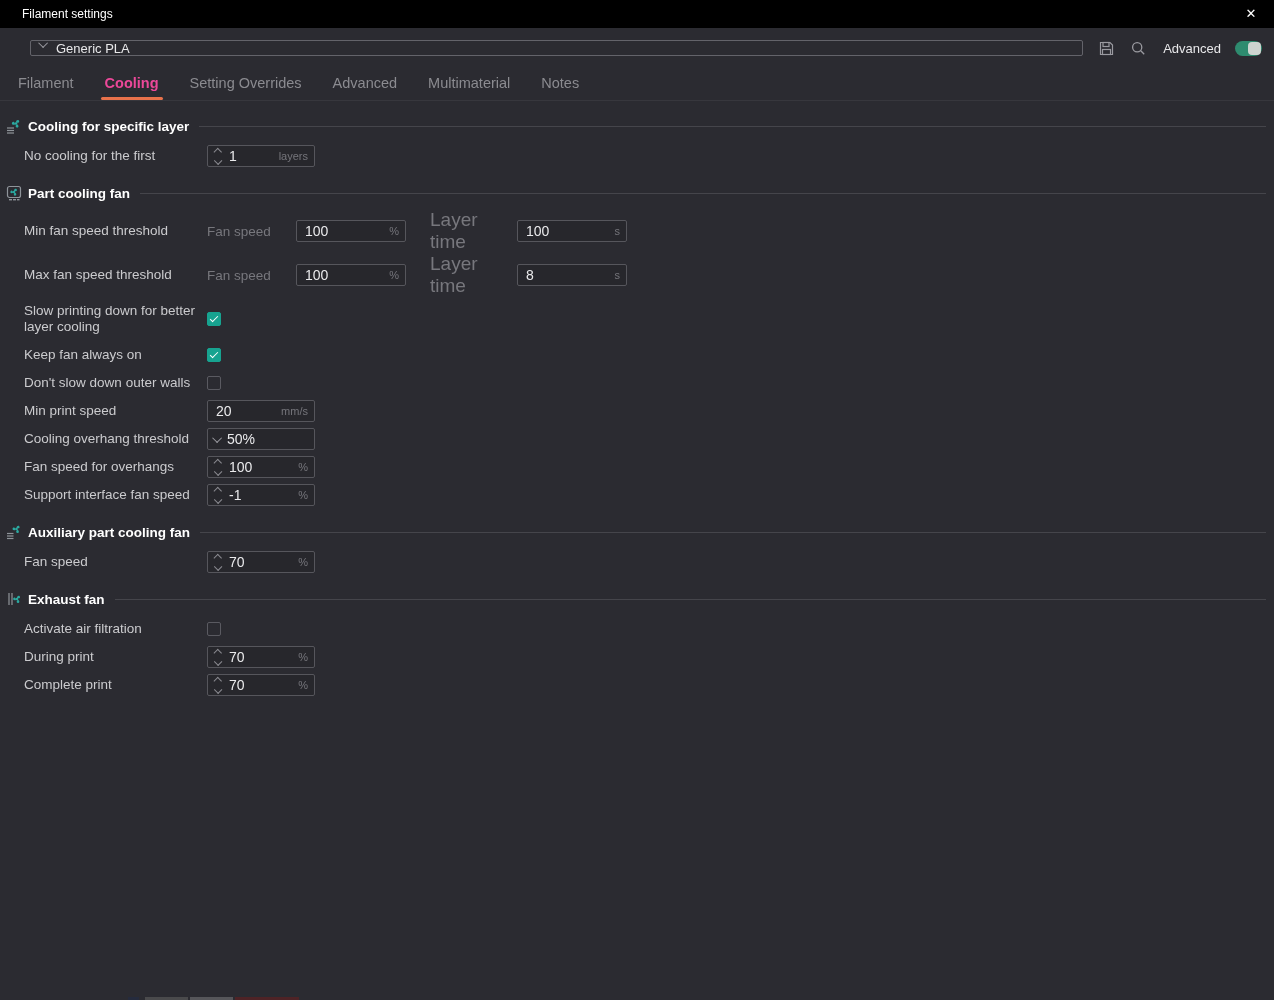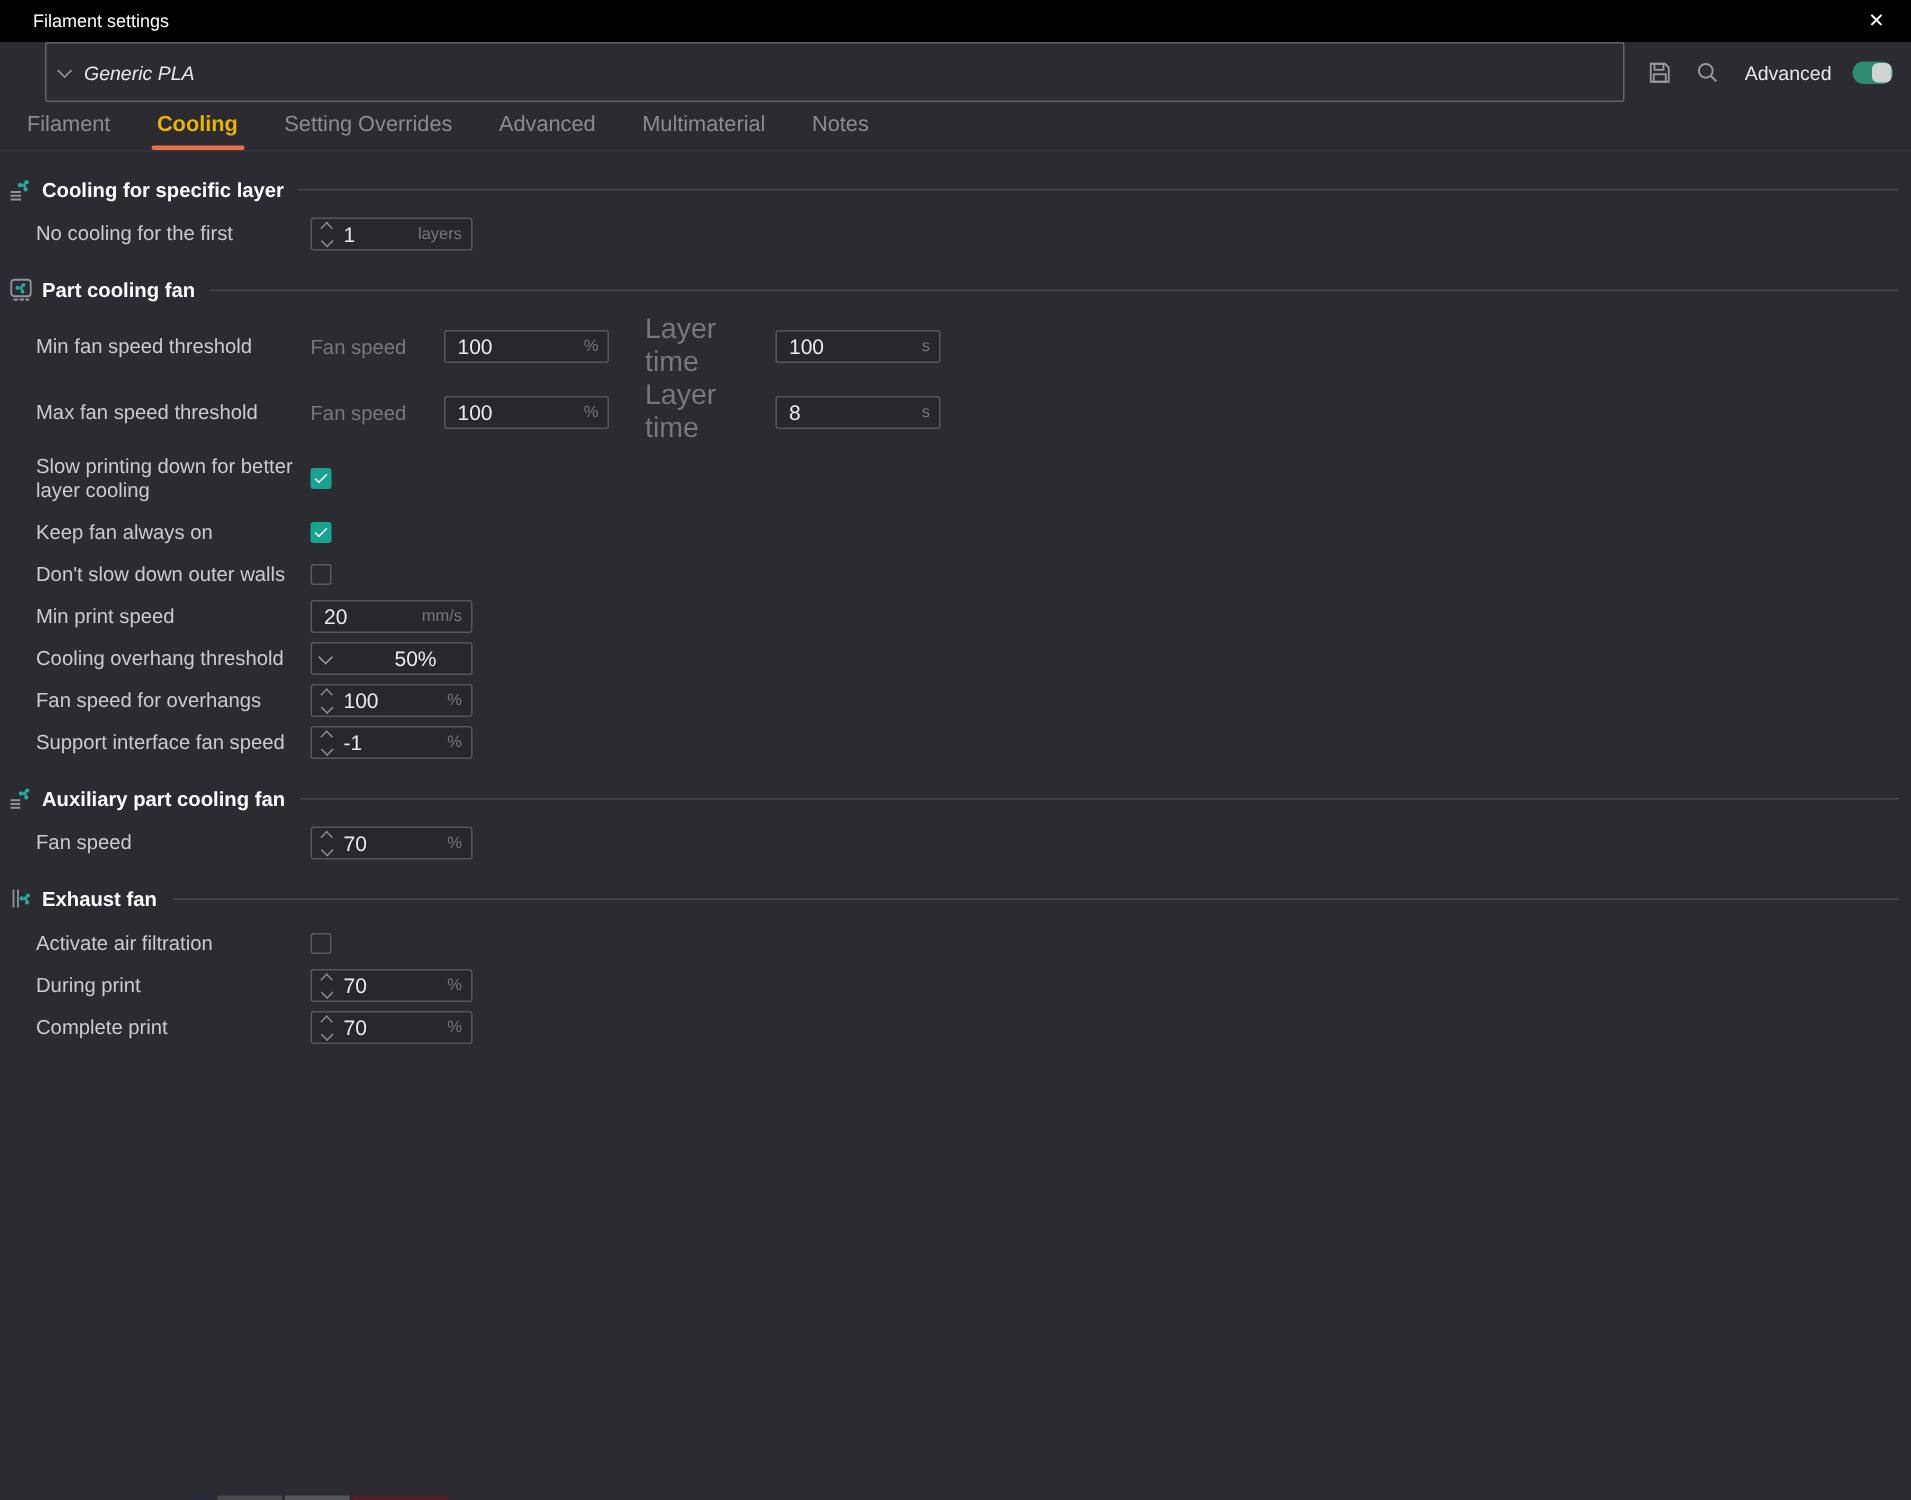--- a/index.html
+++ b/index.html
@@ -23,24 +23,24 @@
     color:#fff; font-size:13px; width:26px; text-align:center;
     cursor:pointer; line-height:28px;
   }
 
   
   .preset-bar {
     height:40px; display:flex; align-items:center;
     padding:0 10px 0 30px; gap:14px;
   }
   .combo {
-    flex:1; height:40px; max-width:1097px;
+    flex:1; height:16px; max-width:1097px;
     border:1px solid #63636a; border-radius:2px;
-    display:flex; align-items:center; gap:8px; padding:0 10px;
-    color:#e8e8ea; font-size:13px; cursor:pointer;font-style:italic;
+    display:flex; gap:8px; padding:0 10px;
+    color:#e8e8ea; font-size:13px; cursor:pointer;
   }
   .chev { display:inline-block; width:7px; height:7px;
     border-left:1.5px solid #9a9aa0; border-bottom:1.5px solid #9a9aa0; }
   .chev.down { transform:rotate(-45deg) translateY(-2px); }
   .icon-btn { width:18px; height:18px; display:flex; align-items:center; justify-content:center; cursor:pointer; }
   .adv-label { color:#e8e8ea; font-size:13px; margin-left:2px; }
   .toggle {
     width:27px; height:15px; border-radius:8px; background:#2e8b6f;
     position:relative; cursor:pointer; margin-right:2px;
   }
@@ -51,21 +51,21 @@
 
   
   .tabbar {
     height:33px; display:flex; align-items:flex-end;
     padding:0 0 0 16px; gap:27px; border-bottom:1px solid #37373d;
   }
   .tab {
     font-size:14.5px; color:#8b8b90; padding:0 2px 9px 2px;
     position:relative; cursor:pointer; white-space:nowrap;text-align:right;
   }
-  .tab.active { color:#eab308; font-weight:bold; }
+  .tab.active { color:#ec4899; font-weight:bold; }
   .tab.active::after {
     content:""; position:absolute; left:-2px; right:-2px; bottom:0;
     height:3px; background:#e8724b; border-radius:2px;
   }
 
   
   .content { padding-top:2px; }
   .section-header {
     display:flex; align-items:center;
     margin:13px 8px 6px 4px; height:20px;
@@ -96,21 +96,21 @@
   .spinner .up   { transform:rotate(45deg); border-left:1.4px solid #8a8a90; border-top:1.4px solid #8a8a90; border-bottom:none; border-right:none; }
   .spinner .dn   { transform:rotate(-45deg); border-left:1.4px solid #8a8a90; border-bottom:1.4px solid #8a8a90; border-top:none; border-right:none; }
   .val-input {
     flex:1; min-width:0; background:transparent; border:none; outline:none;
     color:#eaeaec; font-size:14px; font-family:"Liberation Sans", sans-serif;
     padding-left:6px;
   }
   .input.plain .val-input { padding-left:8px; }
   .unit { color:#75757b; font-size:11px; padding-right:6px; white-space:nowrap; }
 
-  .combo-sm { cursor:pointer;gap:36px; }
+  .combo-sm { cursor:pointer; }
   .combo-sm .cval { color:#eaeaec; font-size:14px; padding-left:5px; }
   .combo-sm .chev.down { margin-left:6px; }
 
   .checkbox {
     width:14px; height:14px; border:1px solid #5a5a61; border-radius:2px;
     background:transparent; cursor:pointer;
   }
   .checkbox .tick { display:none; }
   .checkbox.checked { background:#17a390; border-color:#17a390; }
   .checkbox.checked .tick {

